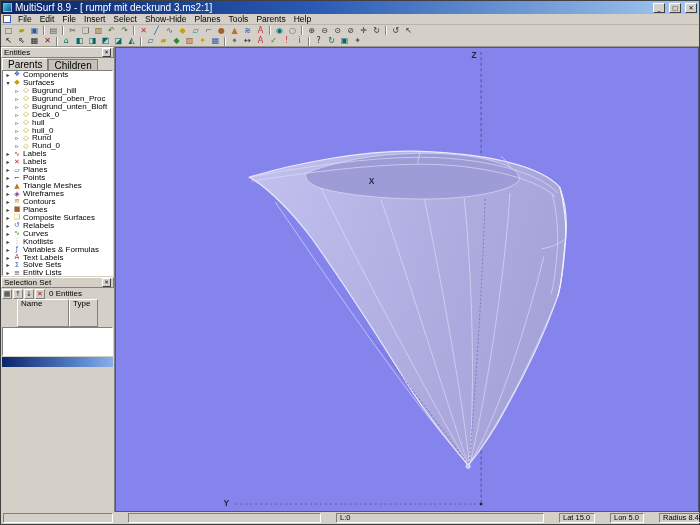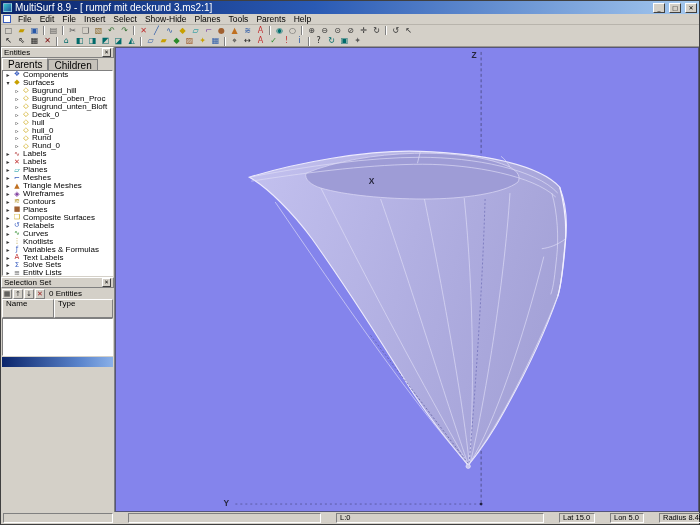--- a/index.html
+++ b/index.html
@@ -32,21 +32,21 @@
 .tree{flex:1;background:#fff;border:1px solid;border-color:#808080 #fff #fff #808080;margin:0 1px 1px 1px;overflow:hidden}
 .tree-row{display:flex;align-items:center;height:7.95px;gap:2px;white-space:nowrap}
 .tree-arrow{font-size:6px;width:6px;color:#333;font-family:"DejaVu Sans",sans-serif;line-height:1;text-align:center;flex:0 0 auto}
 .tree-icon{font-size:7px;width:8px;text-align:center;font-family:"DejaVu Sans",sans-serif;line-height:1;flex:0 0 auto}
 .tree-label{font-size:8px;line-height:1}
 .pin-row{height:11px;display:flex;align-items:center;padding:0 1px;flex:0 0 auto}
 .small-btn{width:10px;height:10px;display:flex;align-items:center;justify-content:center;font-size:7px;background:#d4d0c8;border:1px solid;border-color:#fff #808080 #808080 #fff;font-family:"DejaVu Sans",sans-serif;margin-right:1px}
 .props-body,.sel-body{flex:1;background:#fff;border:1px solid;border-color:#808080 #fff #fff #808080;margin:0 1px 1px 1px}
 .sel-toolbar{height:11px;display:flex;align-items:center;padding:0 1px;flex:0 0 auto}
 .sel-count{font-size:8px;margin-left:3px;line-height:1}
-.sel-cols{height:19px;display:flex;margin:0 1px;flex:0 0 auto}
+.sel-cols{height:28px;display:flex;margin:0 16px;flex:0 0 auto}
 .sel-col{font-size:8px;padding:0 3px;background:#d4d0c8;border:1px solid;border-color:#fff #808080 #808080 #fff;line-height:8px}
 .sel-col.name{width:52px}
 .sel-col.type{flex:1}
 .blue-strip{height:10px;margin:0 1px 1px 1px;background:linear-gradient(90deg,#0a246a,#5a84cc 70%,#8ab0e8);flex:0 0 auto}
 .viewport{flex:1;position:relative;background:#8484ec;overflow:hidden;border:1px solid #55557a}
 .viewport svg{position:absolute;left:0;top:0;width:100%;height:100%}
 .statusbar{height:12px;display:flex;gap:15px;align-items:center;padding:1px 2px;flex:0 0 auto;background:#d4d0c8}
 .sb-cell{height:10px;border:1px solid;border-color:#808080 #fff #fff #808080;font-size:7.5px;line-height:8px;padding:0 3px;white-space:nowrap;overflow:hidden;flex:0 0 auto}
 </style>
 </head>
@@ -330,21 +330,21 @@
               <span class="tree-label">Labels</span>
             </div>
             <div class="tree-row" style="padding-left: 2px;">
               <span class="tree-arrow">▸</span>
               <span class="tree-icon" style="color: rgb(0, 144, 154);">▱</span>
               <span class="tree-label">Planes</span>
             </div>
             <div class="tree-row" style="padding-left: 2px;">
               <span class="tree-arrow">▸</span>
               <span class="tree-icon" style="color: rgb(58, 94, 192);">⌐</span>
-              <span class="tree-label">Meshes</span>
+              <span class="tree-label">Points</span>
             </div>
             <div class="tree-row" style="padding-left: 2px;">
               <span class="tree-arrow">▸</span>
               <span class="tree-icon" style="color: rgb(192, 112, 32);">▲</span>
               <span class="tree-label">Triangle Meshes</span>
             </div>
             <div class="tree-row" style="padding-left: 2px;">
               <span class="tree-arrow">▸</span>
               <span class="tree-icon" style="color: rgb(128, 64, 160);">◈</span>
               <span class="tree-label">Wireframes</span>

